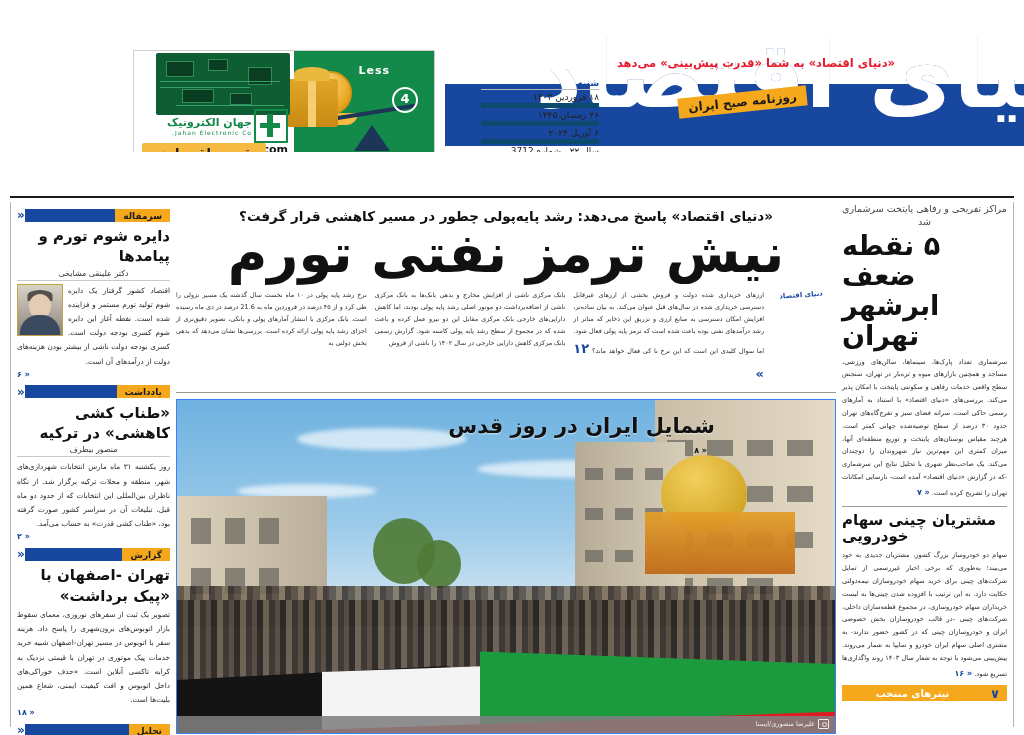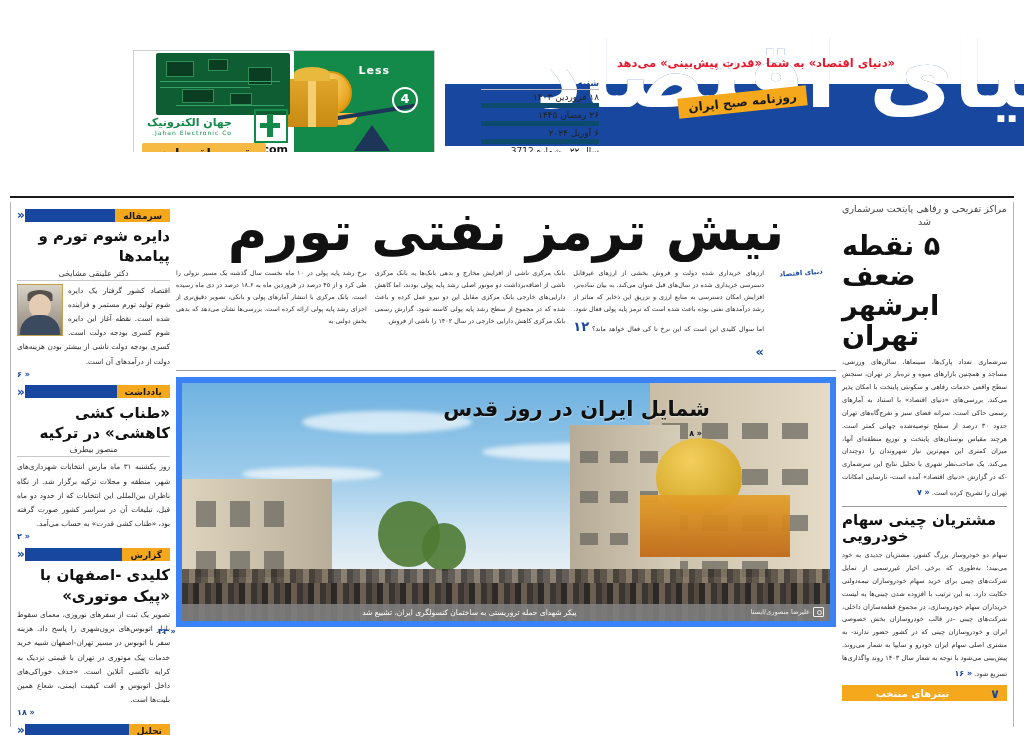--- a/index.html
+++ b/index.html
@@ -84,21 +84,21 @@
   .ad-pcb .trace{position:absolute;background:#36a268;height:1px;}
   .ad-right{
     flex:1;position:relative;background:#fff;
   }
   .ad-price{
     position:absolute;left:8px;bottom:6px;width:124px;height:22px;background:#f6b942;
     color:#1a1a1a;font-size:13px;font-weight:bold;text-align:center;line-height:22px;
     border-radius:2px;
   }
   .ad-logo-row{
-    position:absolute;right:6px;top:58px;display:flex;align-items:center;gap:22px;
+    position:absolute;right:6px;top:58px;display:flex;align-items:center;gap:2px;
   }
   .ad-logo-mark{
     width:30px;height:30px;border:2px solid #138a4a;display:block;position:relative;
   }
   .ad-logo-mark:before{content:"";position:absolute;left:4px;top:12px;width:20px;height:5px;background:#138a4a;}
   .ad-logo-mark:after{content:"";position:absolute;left:11px;top:3px;width:6px;height:23px;background:#138a4a;}
   .ad-co-name{color:#138a4a;font-size:11px;font-weight:bold;text-align:left;line-height:12px;}
   .ad-co-sub{color:#138a4a;font-size:6px;letter-spacing:1px;}
   .ad-contact{
     position:absolute;right:6px;top:92px;font-size:11px;color:#111;font-weight:bold;direction:ltr;text-align:right;width:160px;
@@ -204,21 +204,21 @@
   .lead-col{flex:1;font-size:6.4px;line-height:1.9;color:#2b2b2b;text-align:justify;}
   .lead-sig{
     width:64px;flex:none;font-size:7px;color:#17479e;font-weight:bold;
     display:flex;align-items:flex-start;justify-content:center;padding-top:2px;
     transform:rotate(-4deg);
   }
   .lead-ref{color:#17479e;font-size:13px;font-weight:bold;direction:ltr;text-align:right;}
 
   
   .photo{
-    position:relative;margin-top:6px;width:100%;height:250px;overflow:hidden;border:6px solid #3b82f6;box-sizing:border-box;margin-left:20px;
+    position:relative;margin-top:6px;width:100%;height:335px;overflow:hidden;border:1px solid #3b82f6;box-sizing:border-box;margin-left:20px;
   }
   .ph-sky{position:absolute;inset:0;background:linear-gradient(180deg,#6fb2e0 0%,#9ccbea 38%,#cfe4f2 62%,#e6eef4 78%);}
   .ph-cloud{position:absolute;background:rgba(255,255,255,.65);border-radius:50%;filter:blur(2px);}
   .ph-bldgR{position:absolute;right:0;top:0;width:180px;height:240px;background:linear-gradient(90deg,#c9bda6,#e5dbc6);}
   .ph-bldgR2{position:absolute;right:150px;top:42px;width:110px;height:200px;background:linear-gradient(90deg,#b6ab96,#d6cdb8);}
   .ph-bldgL{position:absolute;left:0;top:96px;width:150px;height:160px;background:linear-gradient(90deg,#ded3bd,#b9ae99);}
   .win{position:absolute;background:#6c6a62;opacity:.75;}
   .ph-tree{position:absolute;border-radius:50%;background:#4e7a33;opacity:.9;}
   .ph-dome{
     position:absolute;right:88px;top:55px;width:86px;height:76px;
@@ -392,41 +392,42 @@
         <div class="sec-body">روز یکشنبه ۳۱ ماه مارس انتخابات شهرداری‌های شهر، منطقه و محلات ترکیه برگزار شد. از نگاه ناظران بین‌المللی این انتخابات که از حدود دو ماه قبل، تبلیغات آن در سراسر کشور صورت گرفته بود، «طناب کشی قدرت» به حساب می‌آمد.</div>
         <div class="pageref">۲ »</div>
       </div>
 
       <div>
         <div class="sec-label">
           <span class="tag">گزارش</span>
           <span class="bar"></span>
           <span class="chev">«</span>
         </div>
-        <div class="sec-title">کلیدی -اصفهان با «پیک موتوری»</div>
+        <div class="sec-title">تهران -اصفهان با «پیک برداشت»</div>
         <div class="sec-body">تصویر یک ثبت از سفرهای نوروزی، معمای سقوط بازار اتوبوس‌های برون‌شهری را پاسخ داد. هزینه سفر با اتوبوس در مسیر تهران-اصفهان شبیه خرید خدمات پیک موتوری در تهران با قیمتی نزدیک به کرایه تاکسی آنلاین است. «حذف خوراکی‌های داخل اتوبوس و افت کیفیت ایمنی، شعاع همین بلیت‌ها است.</div>
         <div class="pageref">۱۸ »</div>
       </div>
 
       <div>
         <div class="sec-label">
           <span class="tag">تحلیل</span>
           <span class="bar"></span>
           <span class="chev">«</span>
         </div>
 
       </div>
 
     </div>
 
     <div class="col-center">
+      <div class="kicker">«دنیای اقتصاد» پاسخ می‌دهد: رشد پایه‌پولی چطور در مسیر کاهشی قرار گرفت؟</div>
       <div class="headline">نیش ترمز نفتی تورم</div>
 
       <div class="lead-wrap">
-        <div class="lead-col">نرخ رشد پایه پولی در ۱۰ ماه نخست سال گذشته یک مسیر نزولی را طی کرد و از ۴۵ درصد در فروردین ماه به ۱۸.۶ درصد در دی ماه رسیده است. بانک مرکزی با انتشار آمارهای پولی و بانکی، تصویر دقیق‌تری از اجزای رشد پایه پولی ارائه کرده است. بررسی‌ها نشان می‌دهد که بدهی بخش دولتی به</div>
+        <div class="lead-col">نرخ رشد پایه پولی در ۱۰ ماه نخست سال گذشته یک مسیر نزولی را طی کرد و از ۴۵ درصد در فروردین ماه به 21.6 درصد در دی ماه رسیده است. بانک مرکزی با انتشار آمارهای پولی و بانکی، تصویر دقیق‌تری از اجزای رشد پایه پولی ارائه کرده است. بررسی‌ها نشان می‌دهد که بدهی بخش دولتی به</div>
         <div class="lead-col">بانک مرکزی ناشی از افزایش مخارج و بدهی بانک‌ها به بانک مرکزی ناشی از اضافه‌برداشت دو موتور اصلی رشد پایه پولی بودند، اما کاهش دارایی‌های خارجی بانک مرکزی مقابل این دو نیرو عمل کرده و باعث شده که در مجموع از سطح رشد پایه پولی کاسته شود. گزارش رسمی بانک مرکزی کاهش دارایی خارجی در سال ۱۴۰۲ را ناشی از فروش</div>
         <div class="lead-col">
           <span>ارزهای خریداری شده دولت و فروش بخشی از ارزهای غیرقابل دسترسی خریداری شده در سال‌های قبل عنوان می‌کند. به بیان ساده‌تر، افزایش امکان دسترسی به منابع ارزی و تزریق این ذخایر که متاثر از رشد درآمدهای نفتی بوده باعث شده است که ترمز پایه پولی فعال شود. اما سوال کلیدی این است که این نرخ تا کی فعال خواهد ماند؟</span>
           <span class="lead-ref">۱۲ »</span>
         </div>
         <div class="lead-sig">دنیای اقتصاد</div>
       </div>
 
       <div class="photo">
         <div class="ph-sky"></div>
@@ -483,21 +484,20 @@
         <div class="flag-red"></div>
 
         <div class="ph-caption-title">شمایل ایران در روز قدس</div>
         <div class="ph-caption-ref">۸ »</div>
 
         <div class="ph-credit-bar">
           <span class="cred">
             <span class="cam-ic"></span>
             <span>علیرضا منصوری/ایسنا</span>
           </span>
-          <span class="cap">پیکر شهدای حمله تروریستی به ساختمان کنسولگری ایران، تشییع شد</span>
         </div>
       </div>
       <div style="position:relative;height:10px;">
         <span class="ph-outref">۳۴ »</span>
       </div>
     </div>
 
     <div class="col-left">
 
       <div>

